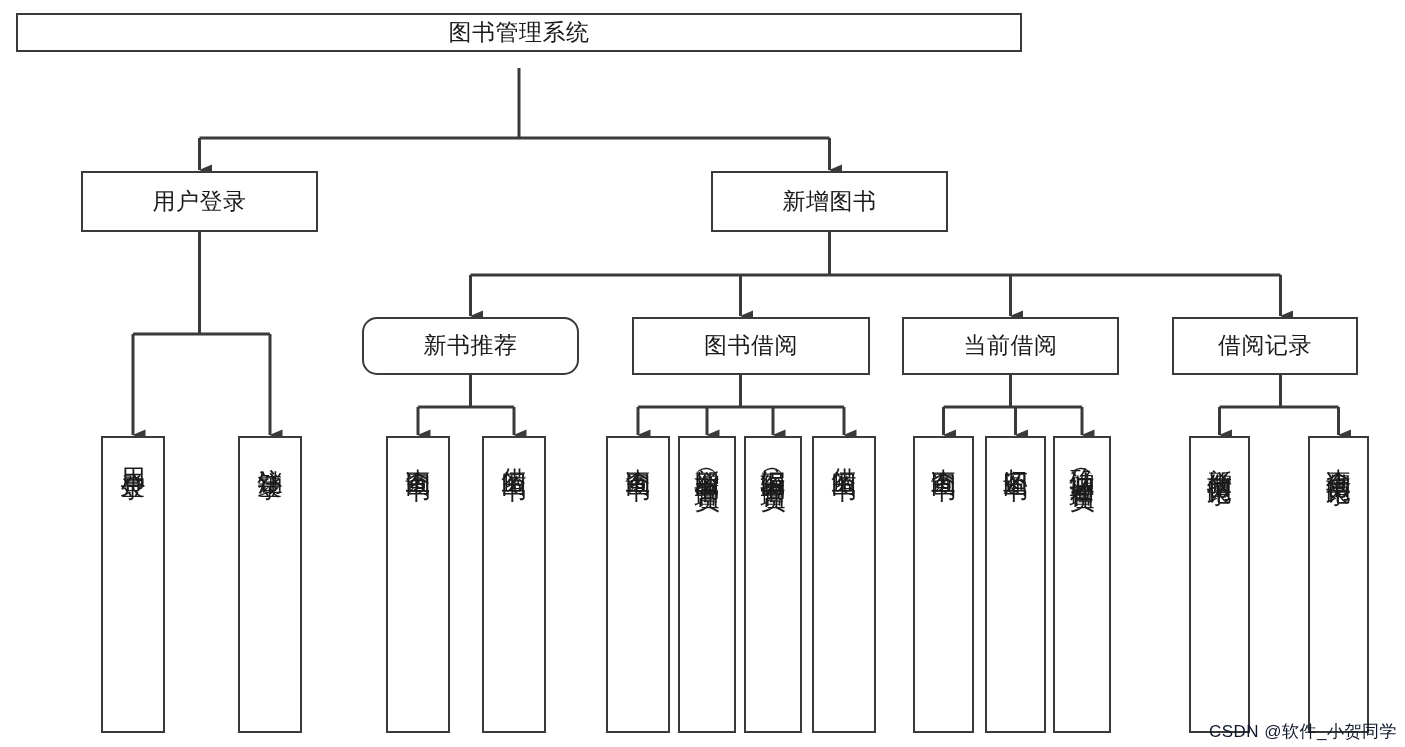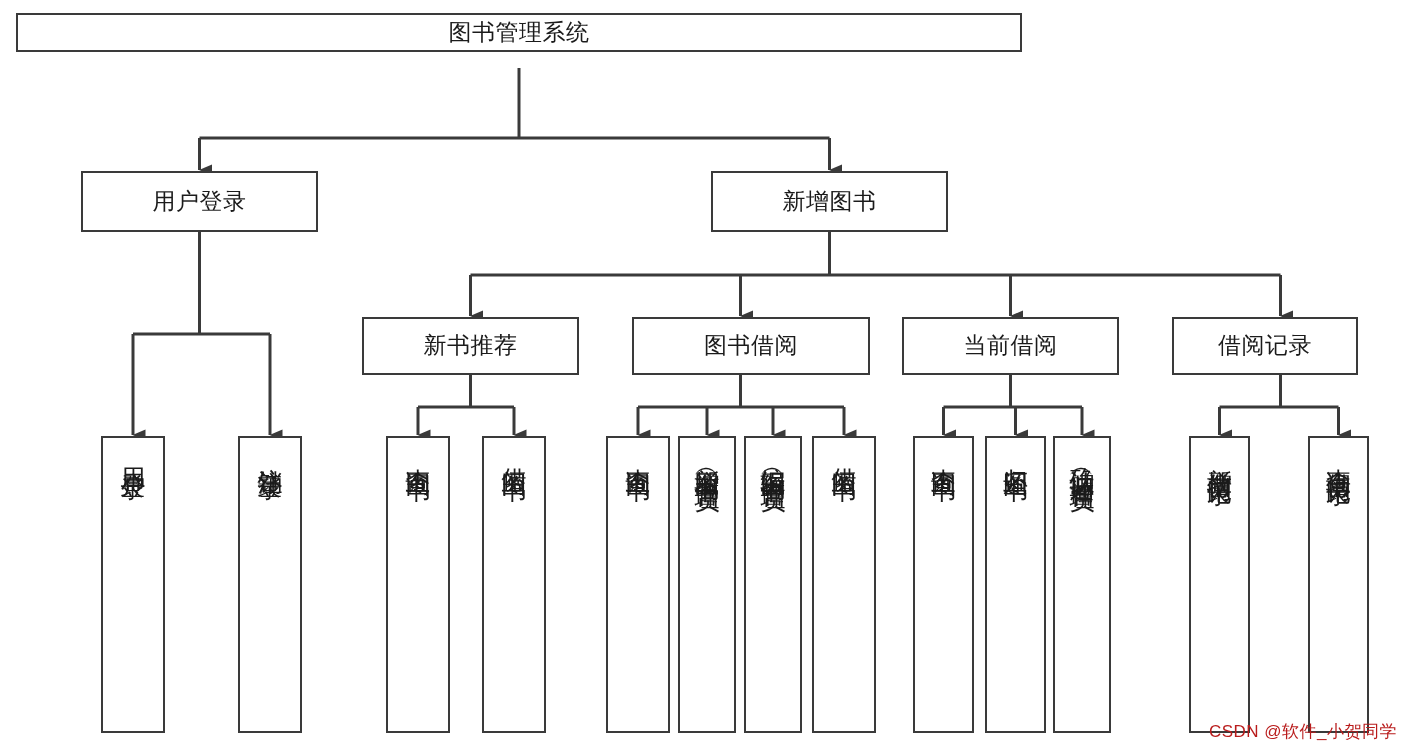--- a/index.html
+++ b/index.html
@@ -55,21 +55,21 @@
     text-orientation: upright;
     font-size: 25px;
     letter-spacing: 3px;
     line-height: 1;
   }
   .watermark {
     position: absolute;
     right: 8px;
     bottom: 4px;
     font-size: 17px;
-    color: #b91c1c;
+    color: #0f172a;
     letter-spacing: 0.5px;
     white-space: nowrap;
     user-select: none;
   }
 </style>
 </head>
 <body>
 
 <div id="canvas">
 
@@ -119,21 +119,21 @@
   <div id="nodes-layer">
       <div class="node horiz" style="left: 16px; top: 13px; width: 1006px; height: 39px;">
         <span class="node-label">图书管理系统</span>
       </div>
       <div class="node horiz" style="left: 81px; top: 171px; width: 237px; height: 61px;">
         <span class="node-label">用户登录</span>
       </div>
       <div class="node horiz" style="left: 711px; top: 171px; width: 237px; height: 61px;">
         <span class="node-label">新增图书</span>
       </div>
-      <div class="node horiz" style="left: 362px; top: 317px; width: 217px; height: 58px;">
+      <div class="node horiz" style="left: 362px; top: 317px; width: 217px; height: 58px; border-radius: 15px;">
         <span class="node-label">新书推荐</span>
       </div>
       <div class="node horiz" style="left: 632px; top: 317px; width: 238px; height: 58px;">
         <span class="node-label">图书借阅</span>
       </div>
       <div class="node horiz" style="left: 902px; top: 317px; width: 217px; height: 58px;">
         <span class="node-label">当前借阅</span>
       </div>
       <div class="node horiz" style="left: 1172px; top: 317px; width: 186px; height: 58px;">
         <span class="node-label">借阅记录</span>

